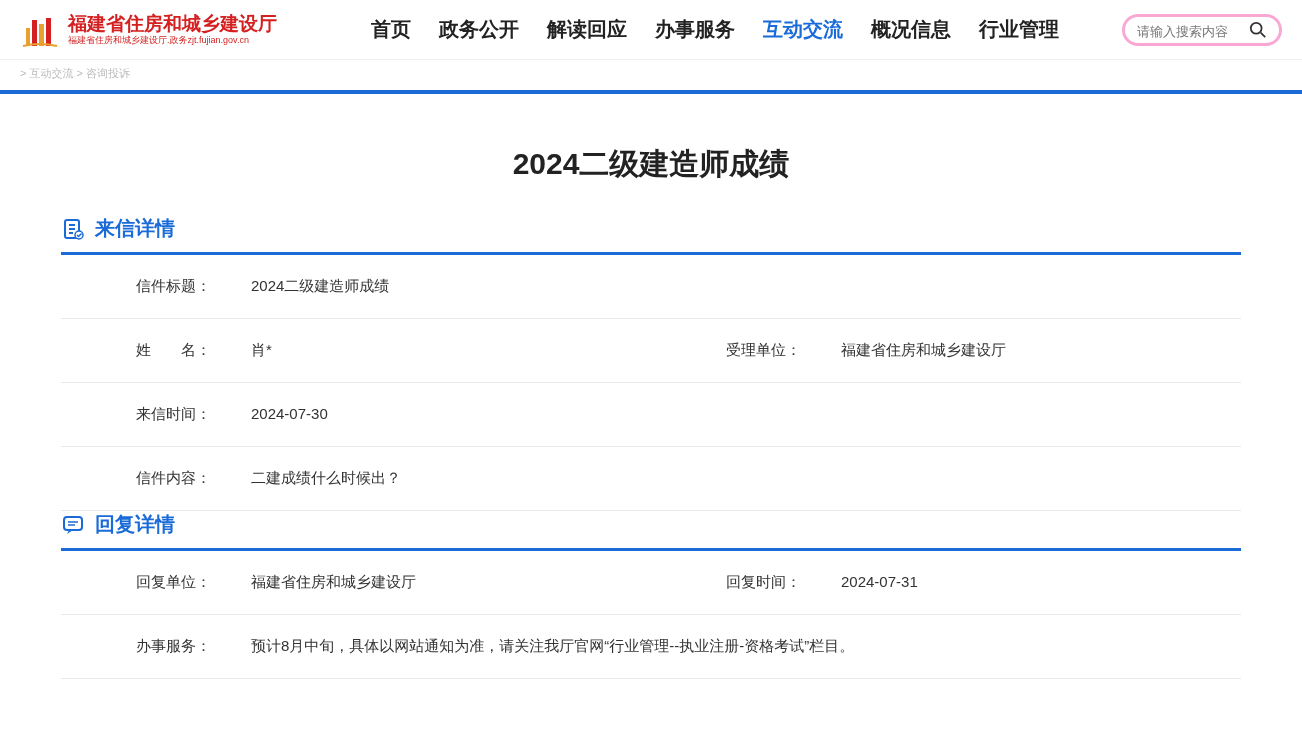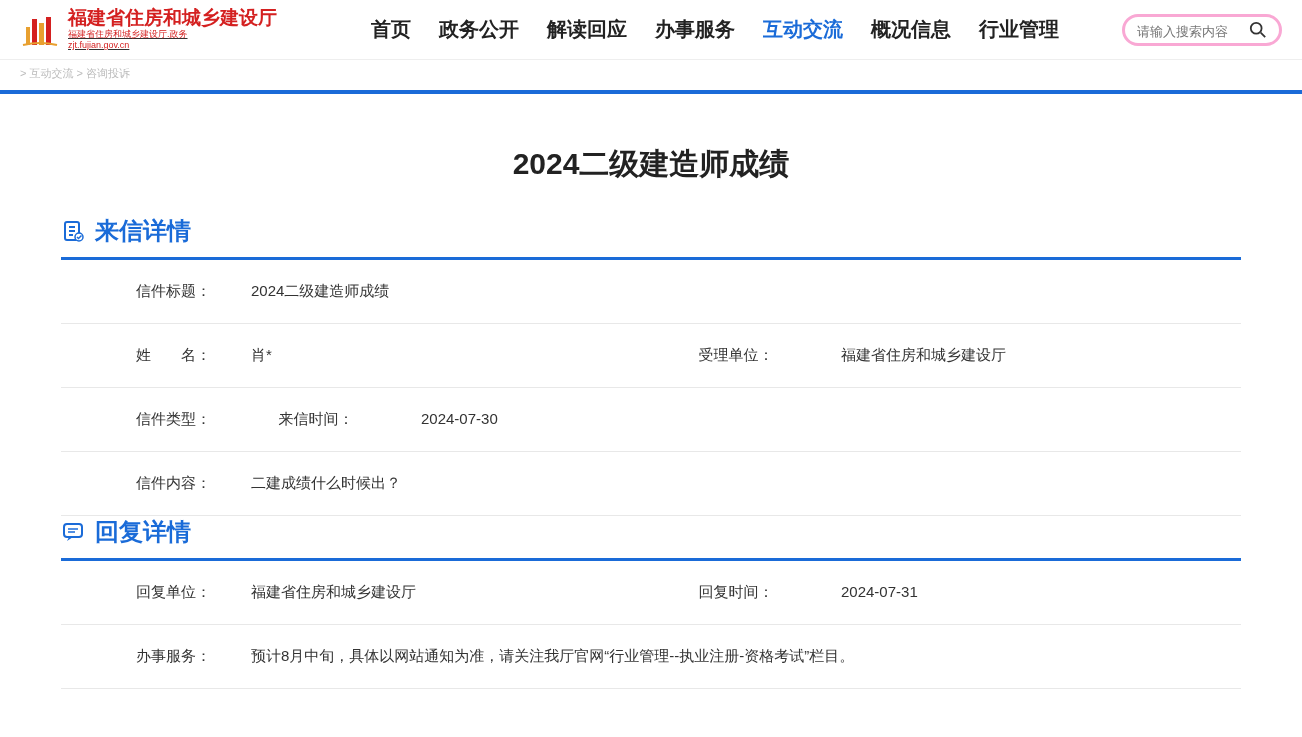--- a/index.html
+++ b/index.html
@@ -3,21 +3,21 @@
   <meta charset="utf-8">
   <style>
     * { margin: 0; padding: 0; box-sizing: border-box; }
     body { font-family: "Microsoft YaHei", "PingFang SC", sans-serif; background: #fff; color: #333; }
     
     .header { background: #fff; border-bottom: 1px solid #eee; height: 60px; display: flex; align-items: center; padding: 0 20px; }
     .logo-area { display: flex; align-items: center; flex-shrink: 0; }
     .logo-icon { width: 40px; height: 40px; margin-right: 8px; }
     .logo-text { display: flex; flex-direction: column; }
     .logo-title { font-size: 19px; font-weight: bold; color: #d42020; line-height: 1.1; }
-    .logo-sub { display: flex; flex-direction: column; font-size: 9px; line-height: 1.2; text-decoration: underline; }
+    .logo-sub { display: flex; flex-direction: row; font-size: 9px; line-height: 1.2; }
     .logo-sub-red { color: #d42020; }
     .logo-sub-url { color: #d42020; }
     
     .nav { display: flex; align-items: flex-start; margin-left: 80px; flex: 1; }
     .nav-item { font-size: 20px; font-weight: bold; color: #222; padding: 0 14px; cursor: pointer; white-space: nowrap; }
     .nav-item.active { color: #1a6bd8; }
     
     .search-box { display: flex; align-items: flex-end; border: 3px solid #f9a8d4; border-radius: 20px; padding: 4px 12px; width: 160px; margin-left: 20px; }
     .search-input { border: none; outline: none; flex: 1; font-size: 13px; color: #666; width: 100px; }
     .search-icon { width: 18px; height: 18px; cursor: pointer; }
@@ -26,27 +26,27 @@
     
     .breadcrumb-area { height: 30px; padding: 6px 20px; font-size: 11px; color: #bbb; }
     .breadcrumb-item { color: #bbb; }
     
     .container { max-width: 1220px; margin: 0 auto; padding: 0 20px; }
     
     .page-title { text-align: center; font-size: 30px; font-weight: bold; color: #222; margin: 50px 0 30px; }
     
     .section-header { display: flex; align-items: center; margin-bottom: 10px; }
     .section-icon { width: 24px; height: 24px; margin-right: 10px; }
-    .section-title { font-size: 24px; font-weight: bold; color: #1a6bd8; text-align: right; }
+    .section-title { font-size: 20px; font-weight: bold; color: #1a6bd8; text-align: right; }
     
     .detail-table { width: 100%; border-top: 3px solid #1a6bd8; }
     .detail-row { display: flex; border-bottom: 1px solid #e8e8e8; }
     .detail-label { width: 170px; padding: 22px 20px; text-align: right; font-size: 15px; color: #333; flex-shrink: 0; }
     .detail-value { flex: 1; padding: 22px 20px; font-size: 15px; color: #333; }
-    .detail-label2 { width: 170px; padding: 22px 20px; text-align: center; font-size: 15px; color: #333; flex-shrink: 0; }
+    .detail-label2 { width: 170px; padding: 22px 20px; text-align: right; font-size: 15px; color: #333; flex-shrink: 0; }
     .detail-value2 { flex: 1; padding: 22px 20px; font-size: 15px; color: #333; }
     
     .label-spaced { letter-spacing: 0; }
   </style>
 </head>
 <body>
 
 <div class="header">
   <div class="logo-area">
     <svg class="logo-icon" viewBox="0 0 40 40">
@@ -113,21 +113,20 @@
       <div class="detail-label">信件标题：</div>
       <div class="detail-value">2024二级建造师成绩</div>
     </div>
     <div class="detail-row">
       <div class="detail-label label-spaced">姓　　名：</div>
       <div class="detail-value" style="flex:0 0 420px">肖*</div>
       <div class="detail-label2">受理单位：</div>
       <div class="detail-value2">福建省住房和城乡建设厅</div>
     </div>
     <div class="detail-row">
-      <div class="detail-label">信件类型：</div>
       <div class="detail-label2">来信时间：</div>
       <div class="detail-value2">2024-07-30</div>
     </div>
     <div class="detail-row">
       <div class="detail-label">信件内容：</div>
       <div class="detail-value">二建成绩什么时候出？</div>
     </div>
   </div>
 
   <div class="section-header">

